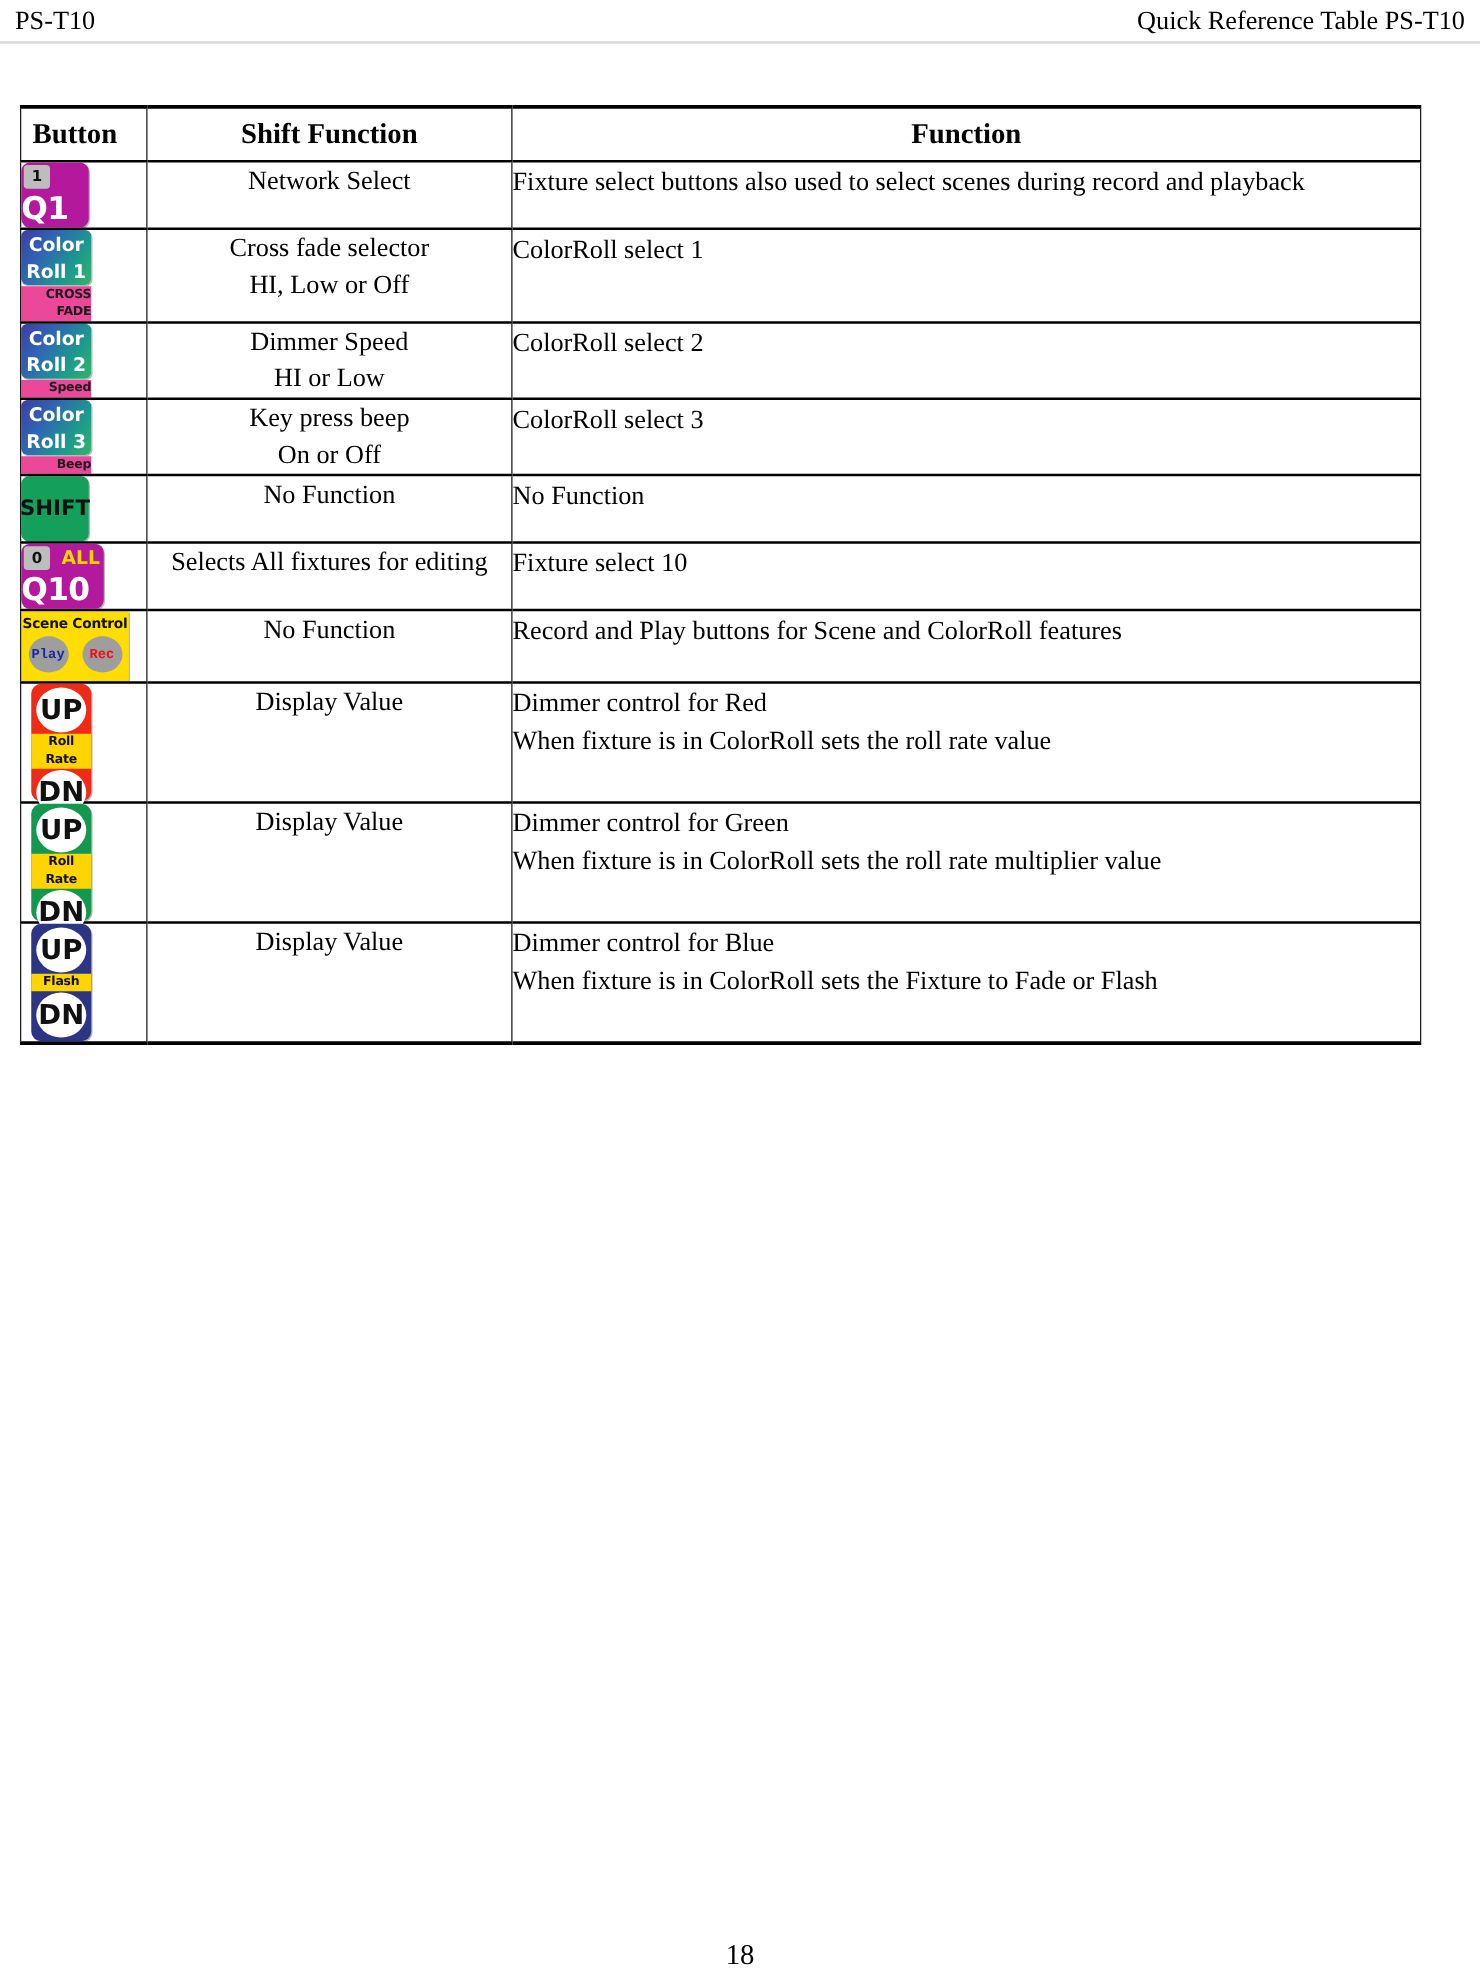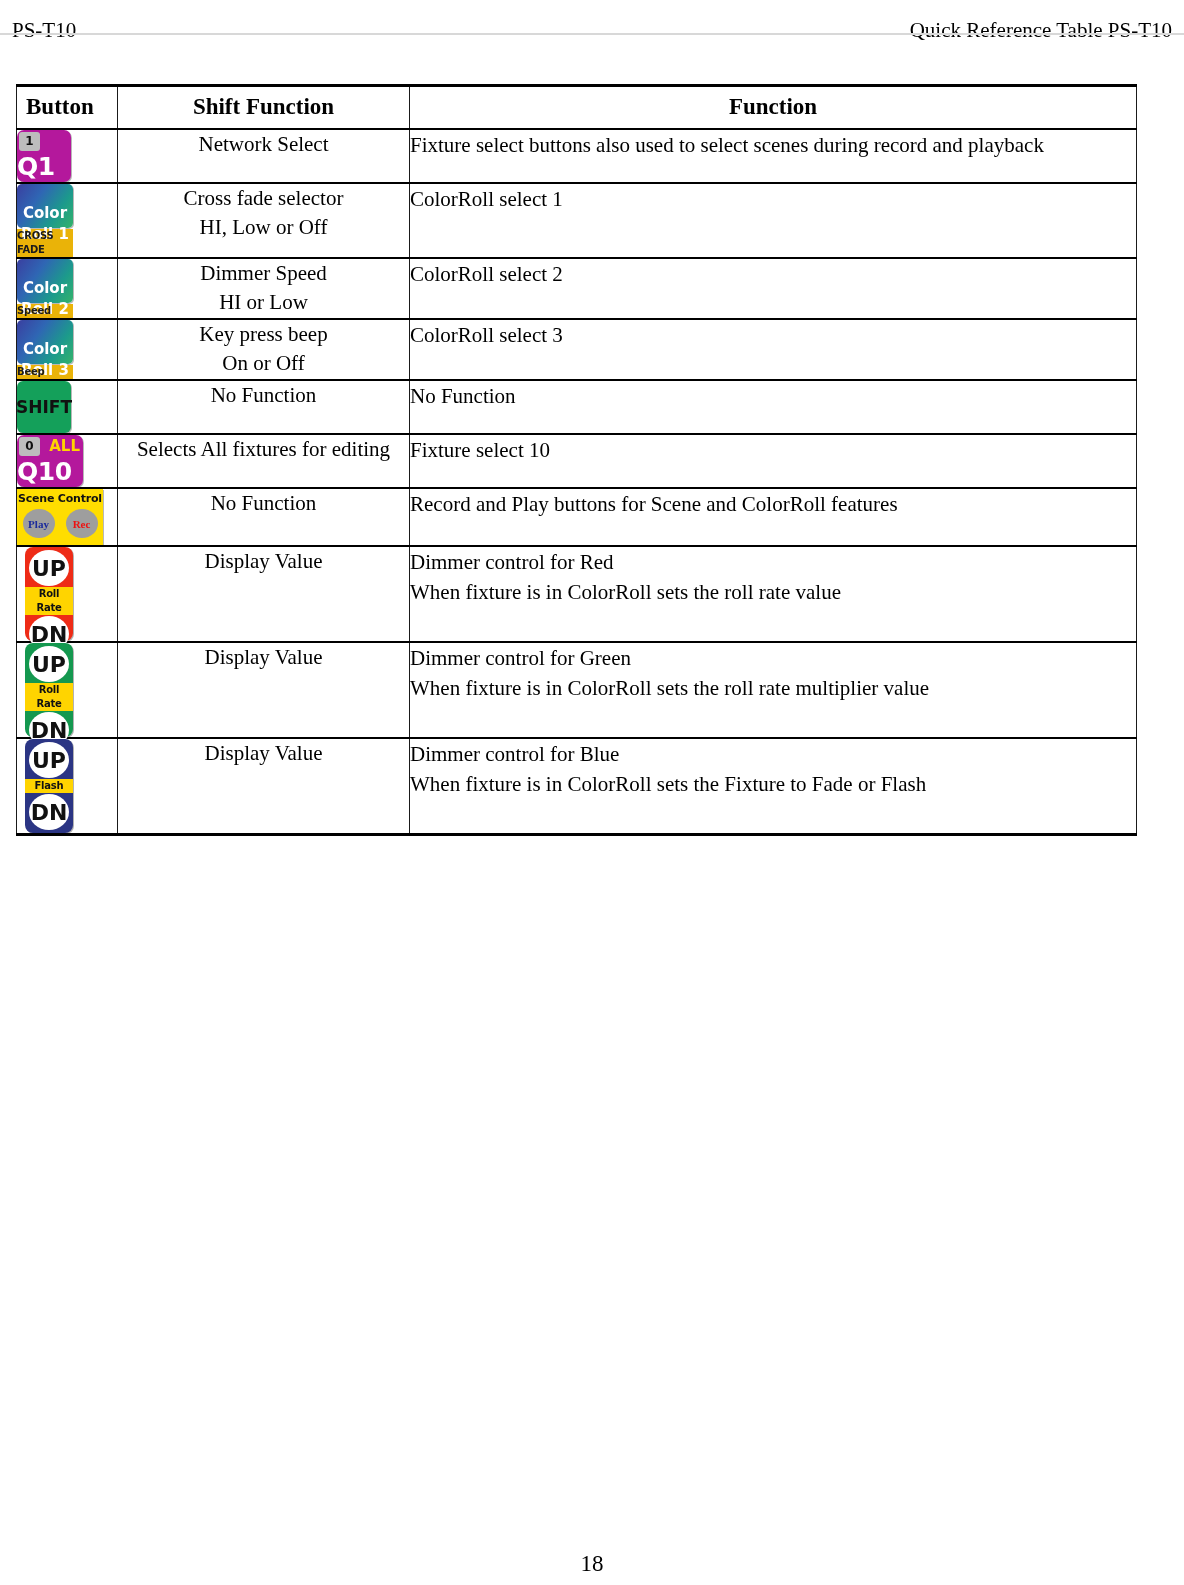--- a/index.html
+++ b/index.html
@@ -19,21 +19,21 @@
   
   .page-header {
     position: absolute;
     top: 0;
     left: 0;
     width: 1184px;
     height: 44px;
     box-sizing: border-box;
     padding: 2px 12px 0 12px;
     display: flex;
-    align-items: flex-end;
+    align-items: flex-start;
     justify-content: space-between;
     font-size: 21px;
     line-height: 28px;
   }
   .page-header .rule {
     position: absolute;
     left: 0;
     right: 0;
     top: 33px;
     height: 2px;
@@ -153,33 +153,33 @@
   .key-roll .face {
     height: 44px;
     border-radius: 5px;
     background: linear-gradient(125deg, #3a3fa0 0%, #2f66b4 35%, #1c9a8c 70%, #34b36a 100%);
     color: #ffffff;
     font-family: "DejaVu Sans", "Liberation Sans", sans-serif;
     font-weight: bold;
     font-size: 15px;
     line-height: 21px;
     text-align: center;
-    padding-top: 19px;
+    padding-top: 2px;
     box-sizing: border-box;
     box-shadow: 1px 1px 0 rgba(0,0,0,.28);
   }
   .key-roll .cap {
     margin-top: 1px;
-    background: #eab308;
+    background: #ec4899;
     color: #1b1b1b;
     font-family: "DejaVu Sans", "Liberation Sans", sans-serif;
     font-weight: bold;
     font-size: 10px;
     line-height: 14px;
-    text-align: left;
+    text-align: right;
     letter-spacing: -0.2px;
   }
 
   
   .key-plain {
     width: 54px;
     height: 52px;
     border-radius: 6px;
     display: flex;
     align-items: center;
@@ -217,21 +217,21 @@
     margin-top: 3px;
   }
   .key-scene .knob {
     width: 32px;
     height: 29px;
     border-radius: 50%;
     background: #9e9e9e;
     display: flex;
     align-items: center;
     justify-content: center;
-    font-family: Liberation Serif, serif;
+    font-family: Liberation Mono, monospace;
     font-weight: bold;
     font-size: 11px;
   }
   .key-scene .knob.play { color: #1a2a9c; }
   .key-scene .knob.rec  { color: #ee1111; }
 
   
   .key-rocker {
     width: 48px;
     height: 94px;

